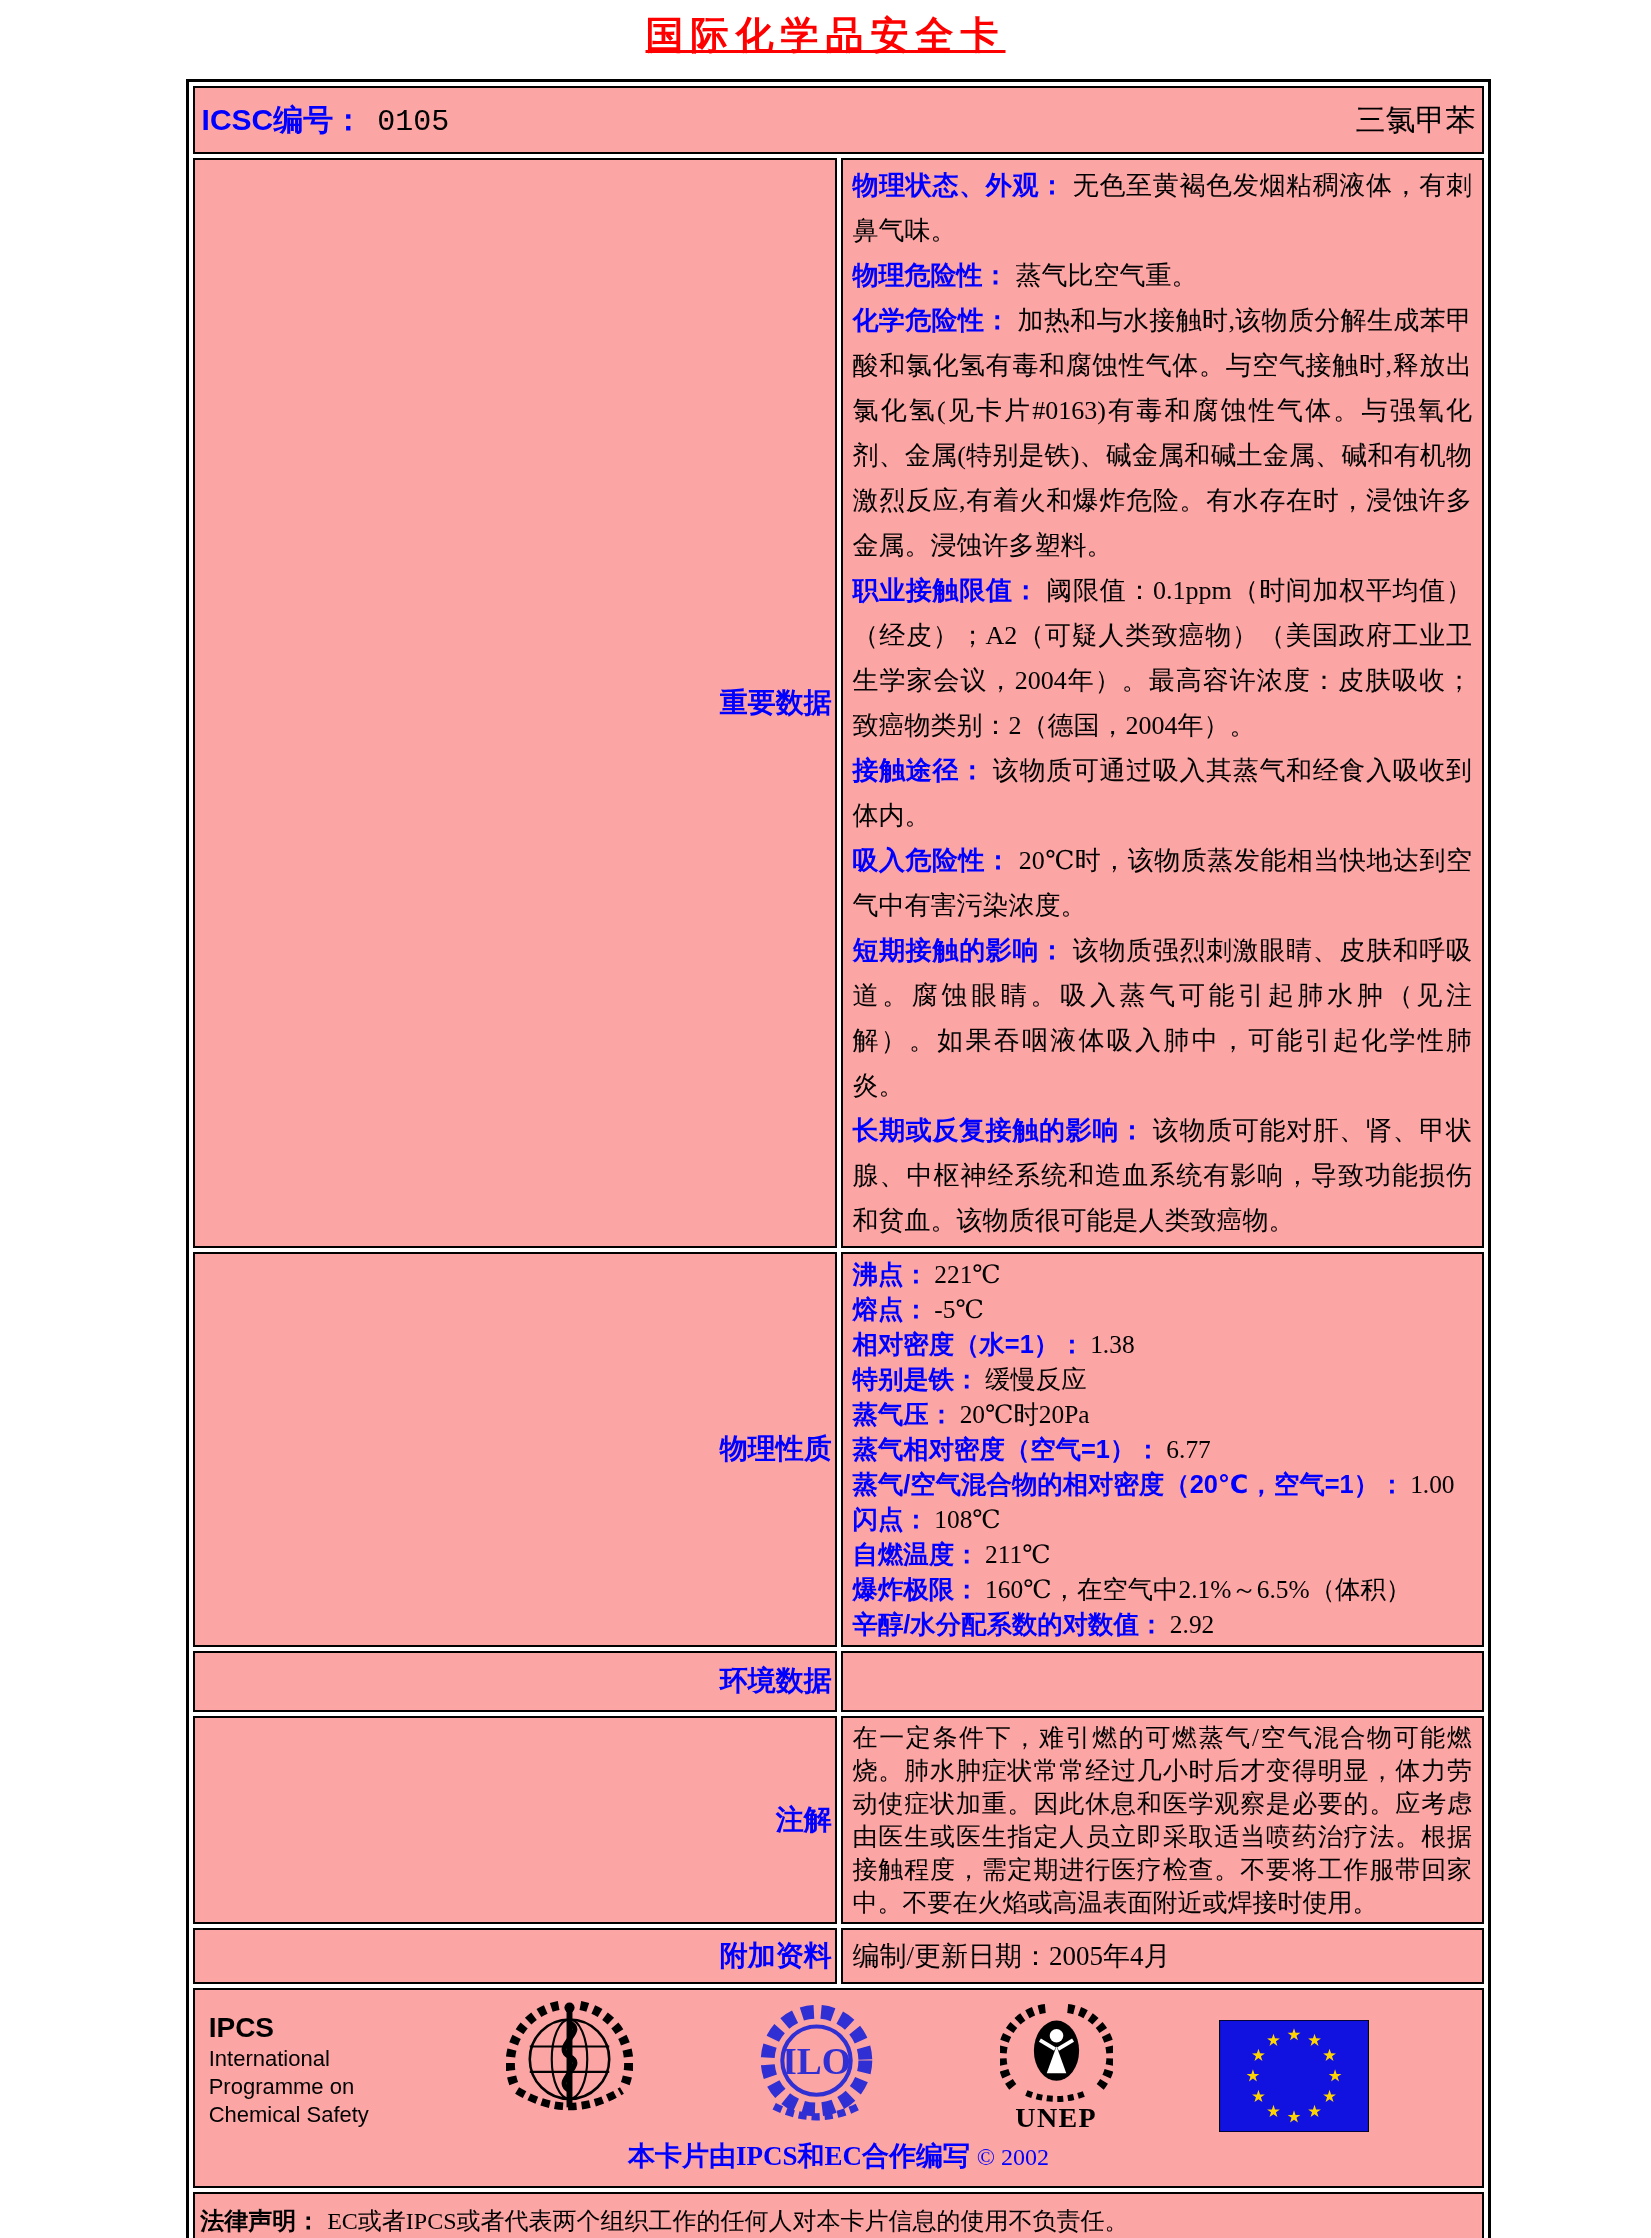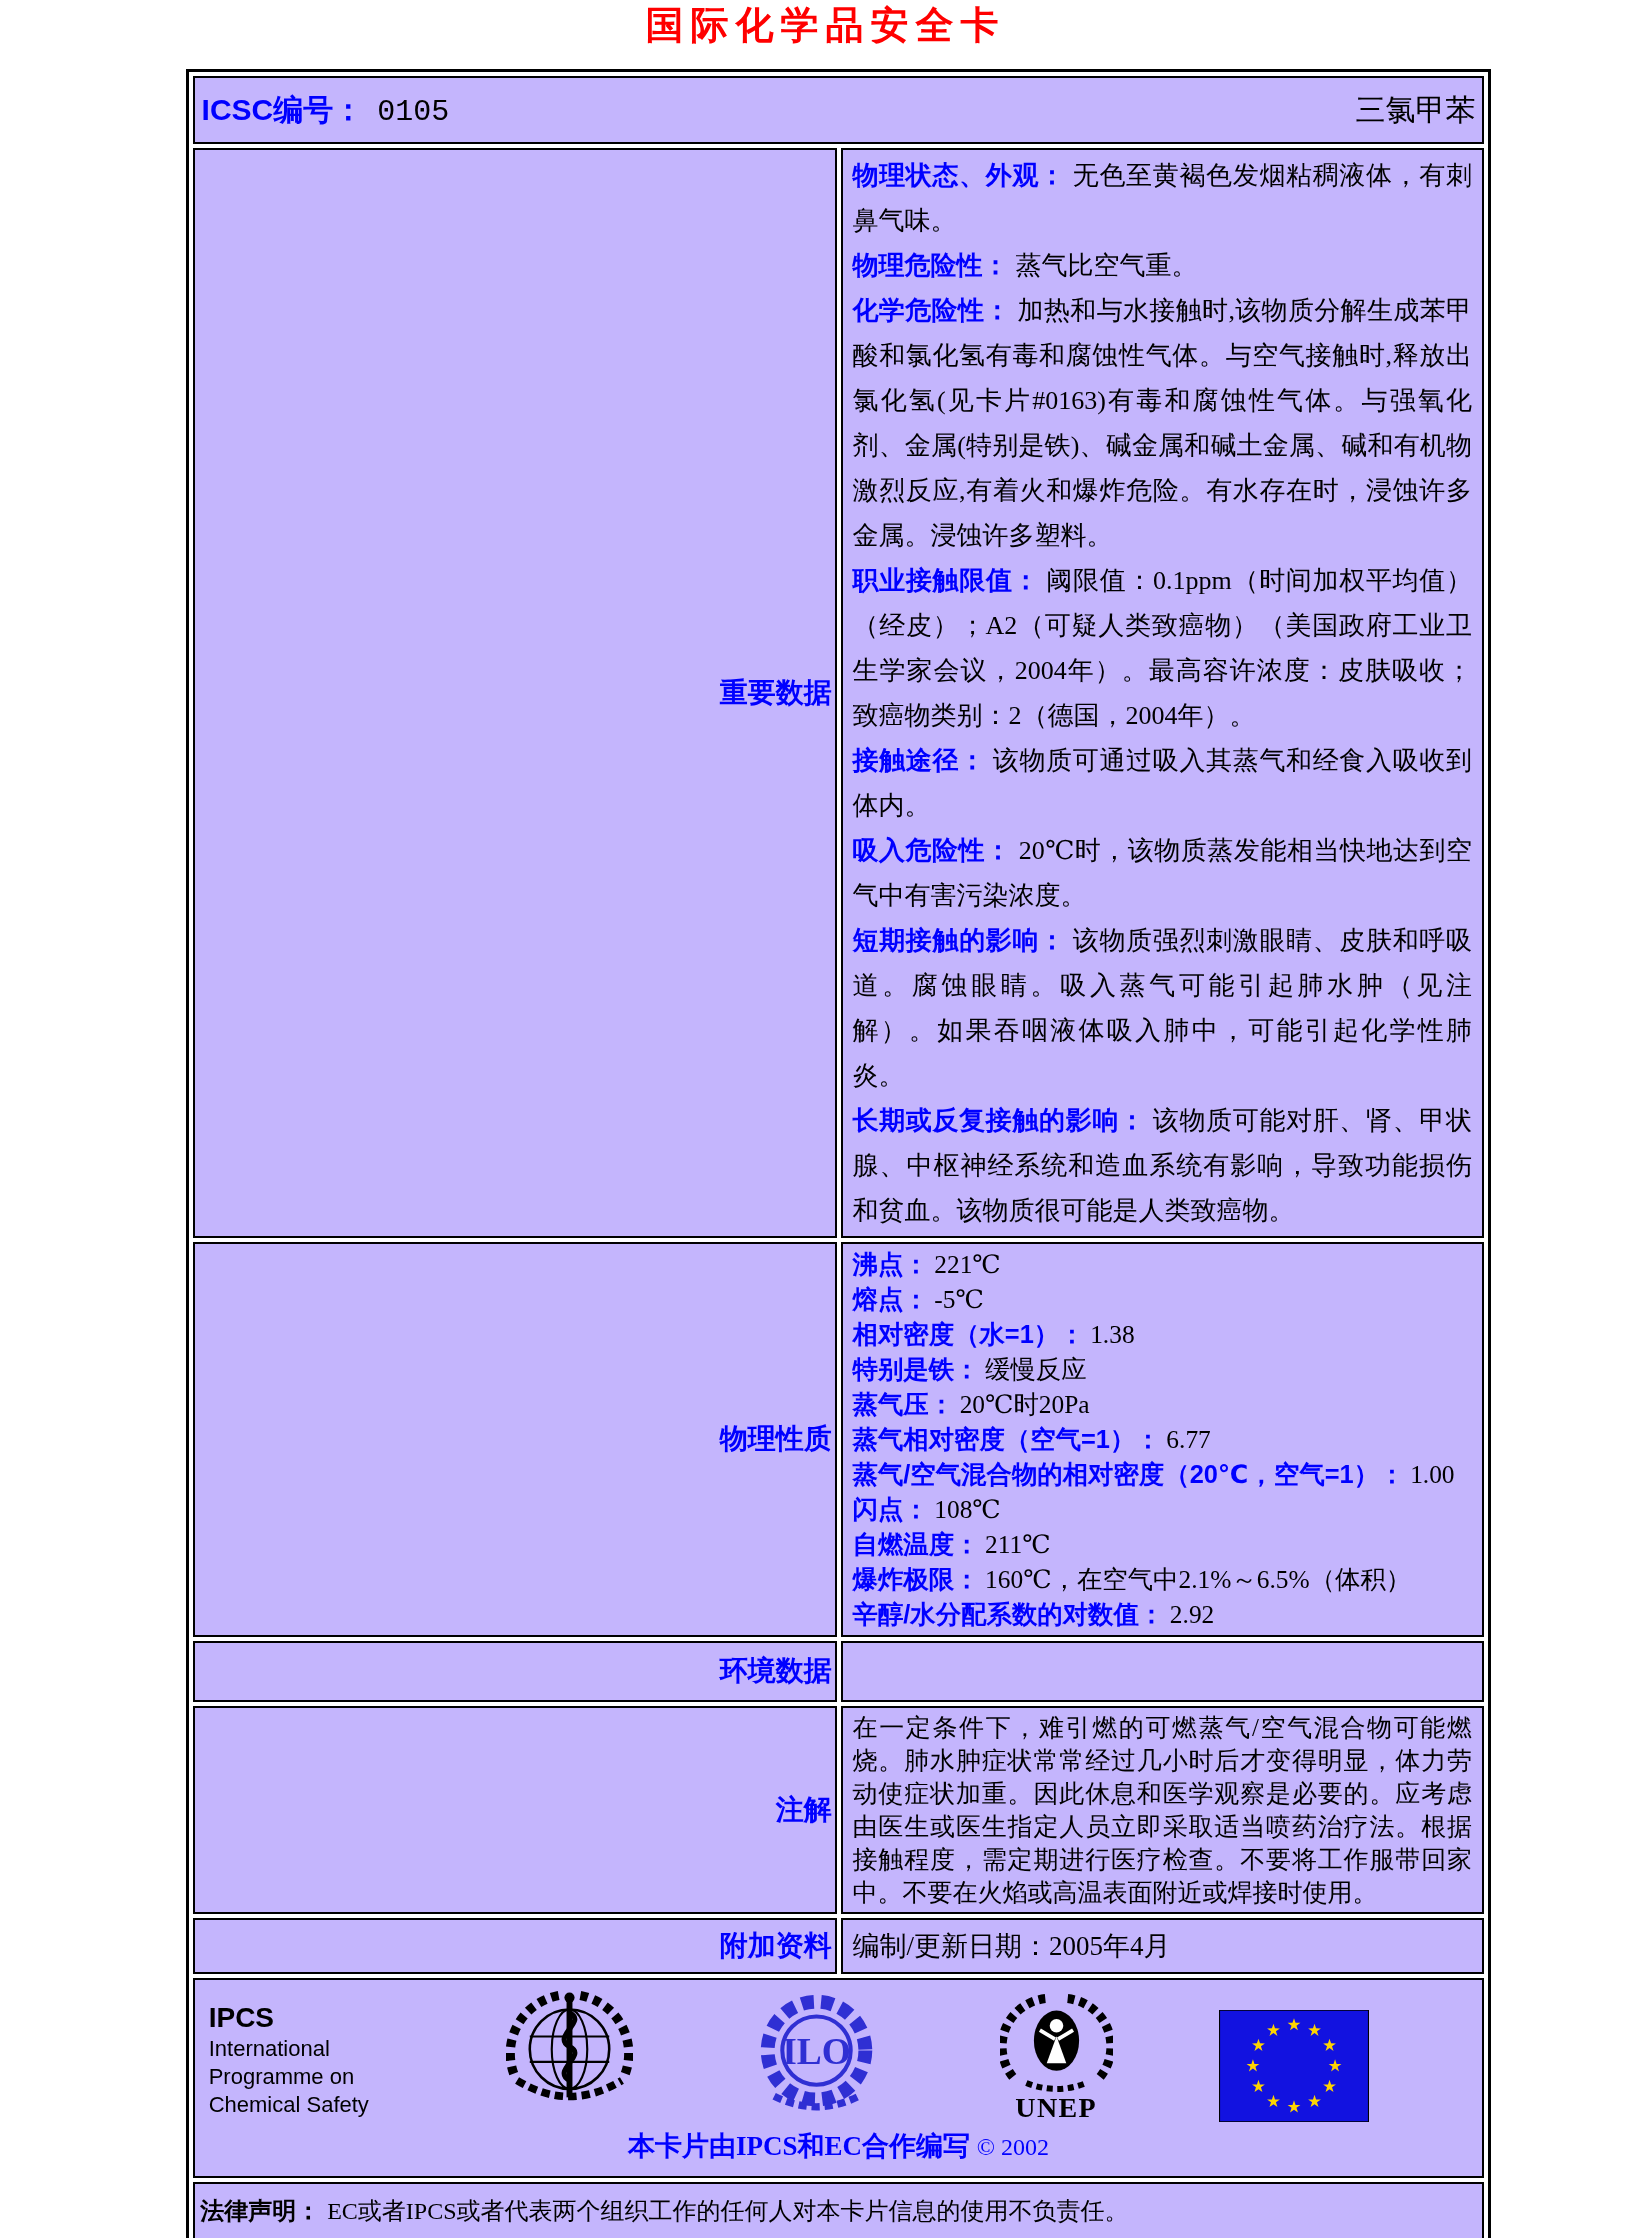--- a/index.html
+++ b/index.html
@@ -2,31 +2,32 @@
 <html style="font-size:11.3px"><head>
 <meta charset="utf-8">
 <style>
   html,body{margin:0;padding:0;}
   body{
     width:1651px;height:2239px;background:#ffffff;color:#000;
     font-family:"Liberation Serif","DejaVu Serif",serif;
     overflow:hidden;
   }
   .page-title{
-    text-align:center;padding-top:0;
+    text-align:center;padding-top:10px;
     font-size:38px;font-weight:bold;color:#ff0000;
     font-family:"Liberation Sans","DejaVu Sans",sans-serif;
     letter-spacing:7px;
+    text-decoration:underline;
   }
   table.card{
     margin:18.4px 0 0 186px;width:1305px;
     border:3.5px solid #000;border-collapse:separate;border-spacing:4.2px;
     table-layout:fixed;
   }
-  td{border:2.1px solid #000;vertical-align:middle;background:#c4b5fd;}
+  td{border:2.1px solid #000;vertical-align:middle;background:#fca5a5;}
   td.lab{
     width:161px;text-align:right;color:#0000ff;font-weight:bold;
     font-size:28px;font-family:"Liberation Sans","DejaVu Sans",sans-serif;
     padding:2.8px;
   }
   td.content{padding:2.8px 10px;}
   
   .hdr{display:flex;justify-content:space-between;align-items:center;height:62px;padding:0 5.6px;font-size:30px;}
   .hdr .icsc-label{color:#0000ff;font-weight:bold;font-family:"Liberation Sans","DejaVu Sans",sans-serif;}
   .hdr .icsc-num{margin-left:14px;font-family:"Liberation Mono","DejaVu Sans Mono",monospace;}

